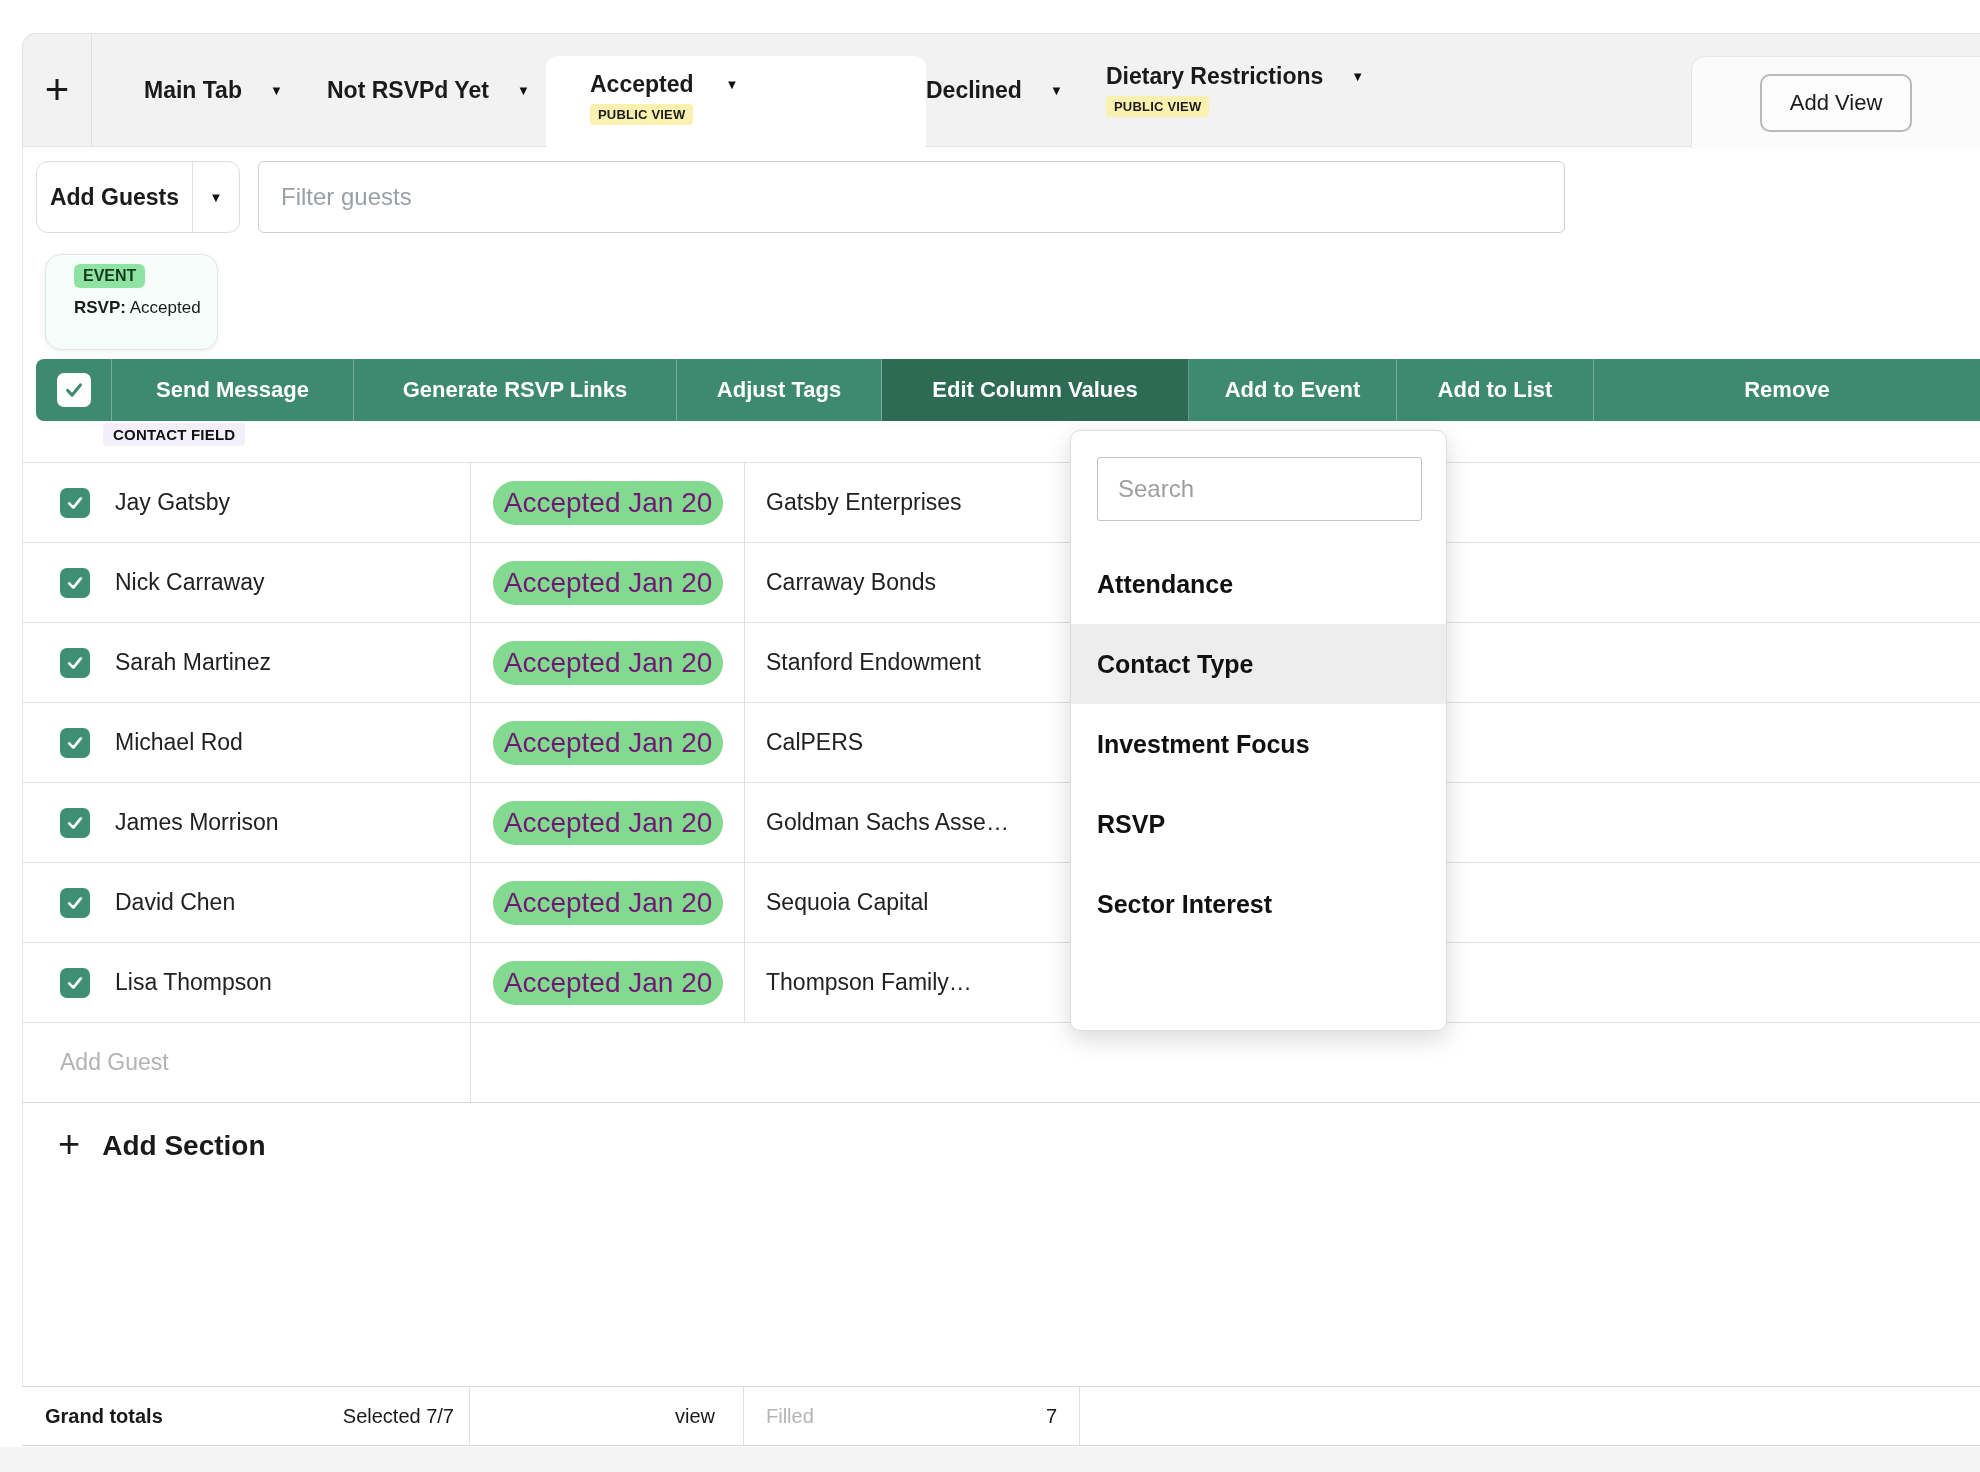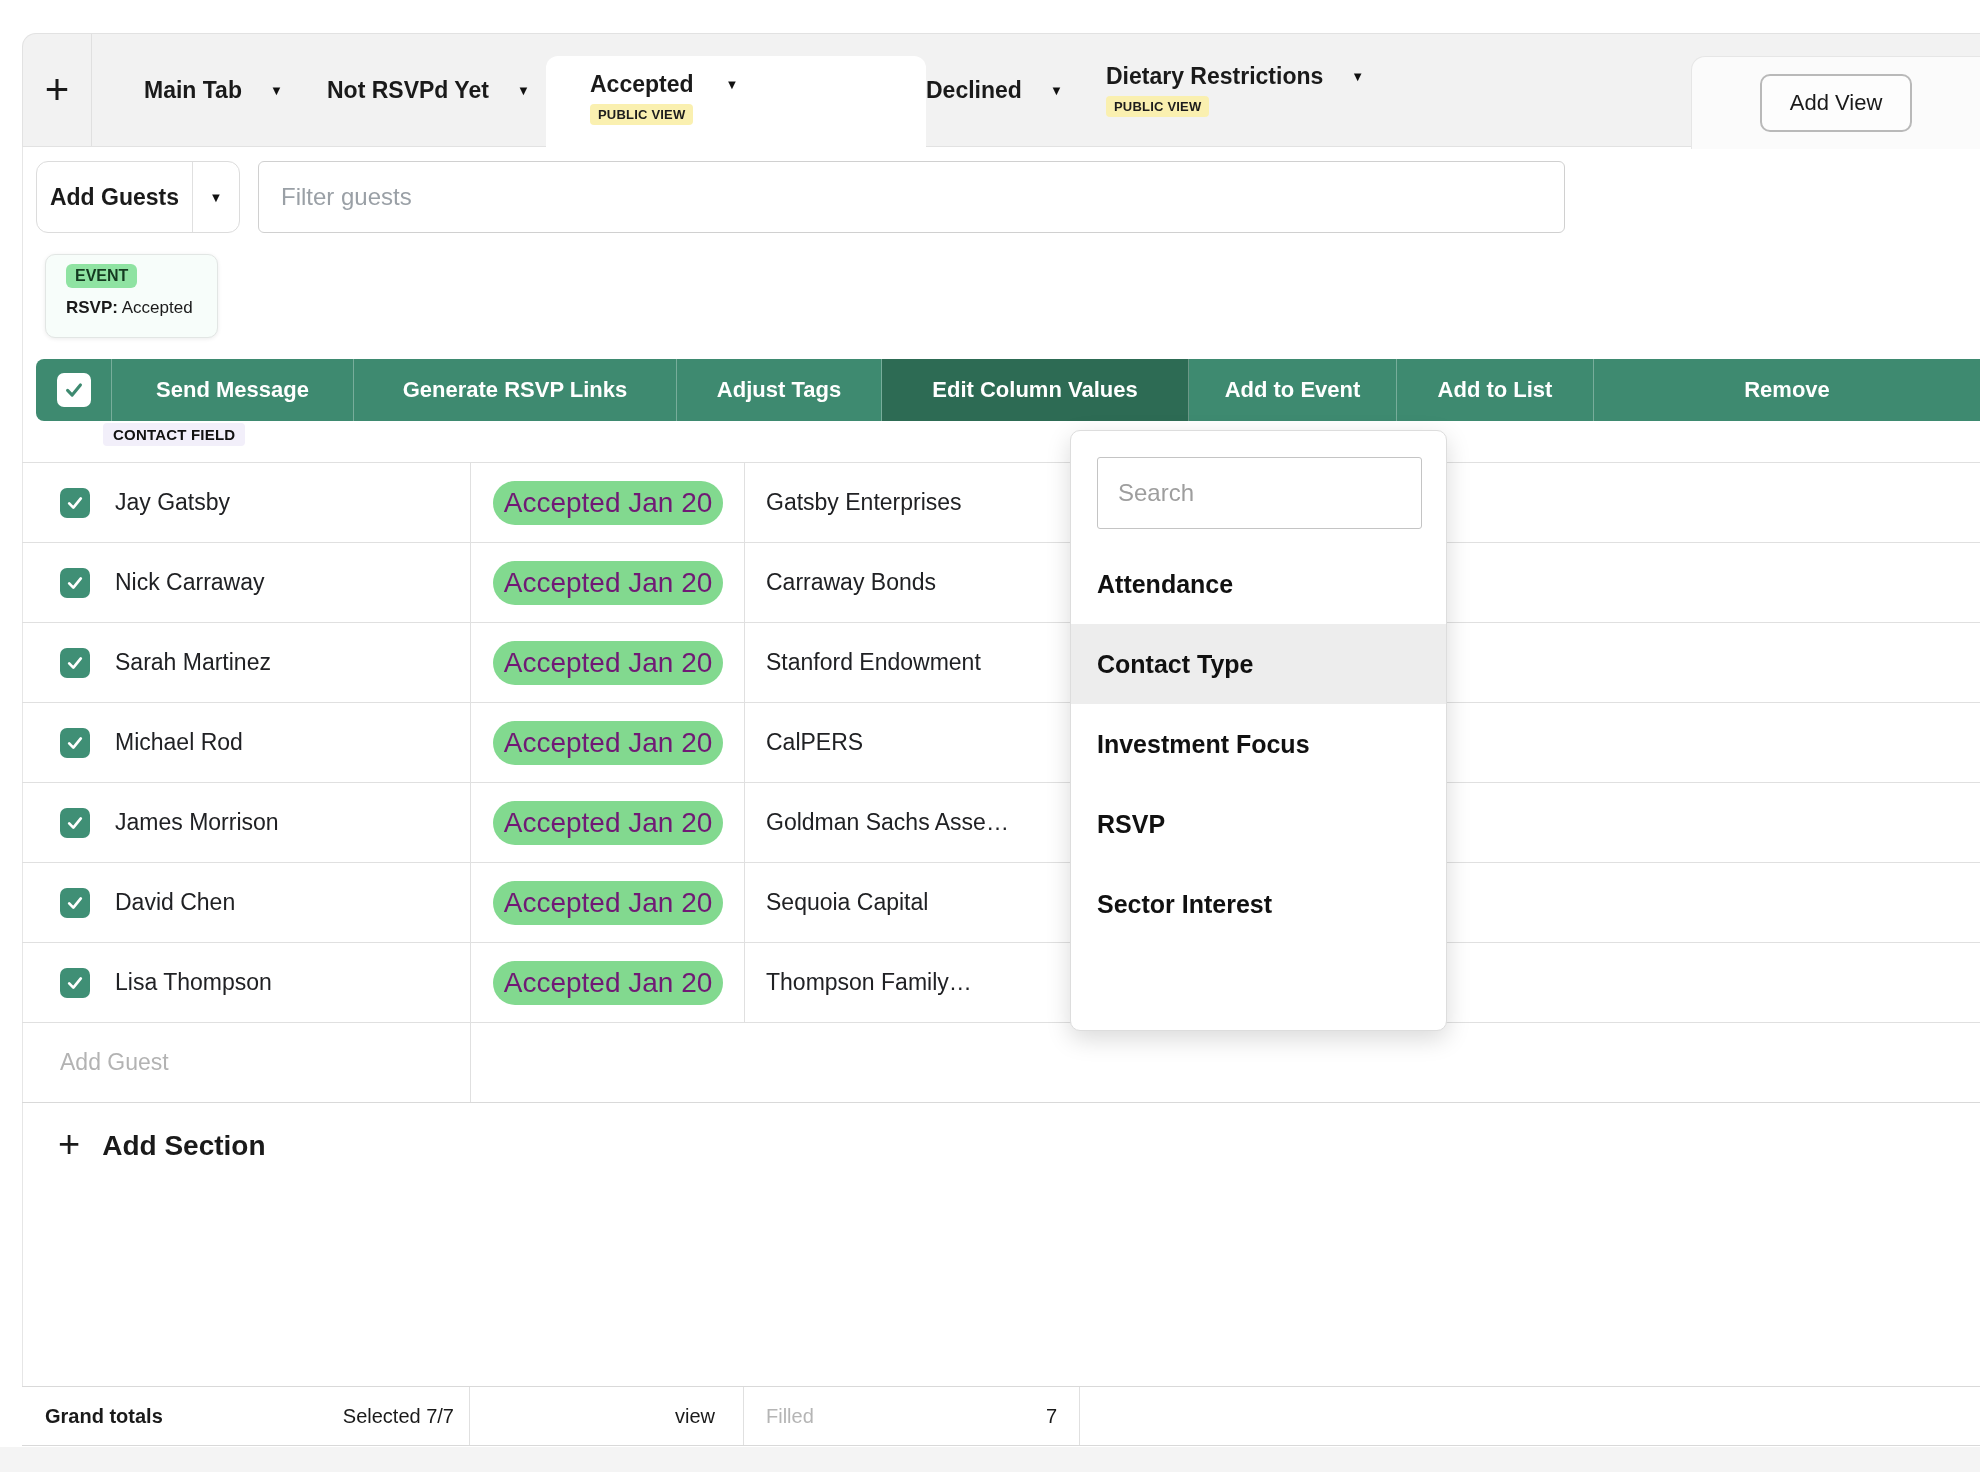--- a/index.html
+++ b/index.html
@@ -40,22 +40,22 @@
   .addguests{position:absolute;left:36px;top:161px;width:204px;height:72px;background:#fff;
              border:1px solid #dcdcdc;border-radius:12px;display:flex;cursor:pointer}
   .addguests .main{flex:1;display:flex;align-items:center;justify-content:center;
                    font-size:23px;font-weight:bold;border-right:1px solid #e0e0e0}
   .addguests .dd{width:46px;display:flex;align-items:center;justify-content:center}
   .filter-input{position:absolute;left:258px;top:161px;width:1307px;height:72px;border:1px solid #d0d0d0;
                 border-radius:6px;font-size:24px;padding:0 22px;color:#ef4444;outline:none;
                 font-family:"Liberation Sans",sans-serif;background:#fff}
   .filter-input::placeholder{color:#9aa0a6}
 
-  .chip{position:absolute;left:45px;top:254px;width:173px;height:84px;background:var(--chip-bg,#f7fdfa);
-        border:1px solid #e2e6e4;border-radius:10px;box-shadow:0 1px 4px rgba(0,0,0,.08);padding:9px 20px}
+  .chip{position:absolute;left:45px;top:254px;width:173px;height:96px;background:var(--chip-bg,#f7fdfa);
+        border:1px solid #e2e6e4;border-radius:16px;box-shadow:0 1px 4px rgba(0,0,0,.08);padding:9px 28px}
   .chip .ebadge{display:inline-block;background:var(--event-badge-green,#8fe3a2);color:#143a20;
                 font-size:16px;font-weight:bold;padding:3px 9px;border-radius:6px}
   .chip .line2{margin-top:10px;font-size:17px;color:#1a1a1a;white-space:nowrap}
   .chip .line2 b{font-weight:bold}
 
   
   .toolbar{position:absolute;left:36px;top:359px;right:0;height:62px;background:var(--toolbar-green,#3e8a70);
            border-radius:8px 0 0 8px;display:flex;z-index:1}
   .tcell{display:flex;align-items:center;justify-content:center;border-right:1px solid rgba(255,255,255,.3);
          color:#fff;font-size:22px;font-weight:bold;white-space:nowrap;cursor:pointer}
@@ -80,21 +80,21 @@
   .row-addguest{position:absolute;left:22px;right:0;top:1023px;height:80px;border-bottom:1px solid #d9d9d9;cursor:text}
   .row-addguest .ph{position:absolute;left:38px;top:0;height:100%;display:flex;align-items:center;font-size:23px;color:#b3b3b3}
 
   .add-section{position:absolute;left:58px;top:1120px;height:52px;display:flex;align-items:center;gap:22px;cursor:pointer}
   .add-section .plus{font-size:38px;font-weight:300;line-height:1;margin-top:-4px}
   .add-section .lbl{font-size:28px;font-weight:bold}
 
   
   .dropdown{position:absolute;left:1070px;top:430px;width:377px;height:601px;background:#fff;
             border:1px solid #ddd;border-radius:10px;box-shadow:0 8px 24px rgba(0,0,0,.15);z-index:10}
-  .dd-search{position:absolute;left:26px;top:26px;width:325px;height:72px;border:1px solid #c4c4c4;border-radius:3px;
+  .dd-search{position:absolute;left:26px;top:26px;width:325px;height:64px;border:1px solid #c4c4c4;border-radius:3px;
              font-size:24px;padding:0 20px;outline:none;font-family:"Liberation Sans",sans-serif}
   .dd-search::placeholder{color:#9e9e9e}
   .dd-items{position:absolute;left:0;right:0;top:113px}
   .dd-item{height:80px;display:flex;align-items:center;padding-left:26px;font-size:25px;font-weight:bold;color:#111;cursor:pointer}
   .dd-item.hl{background:var(--highlight-gray,#ededed)}
 
   
   .totals{position:absolute;left:22px;right:0;top:1386px;height:60px;background:#fff;
           border-top:1px solid #d9d9d9;border-bottom:1px solid #d9d9d9}
   .totals .cell{position:absolute;top:0;height:100%;display:flex;align-items:center}

